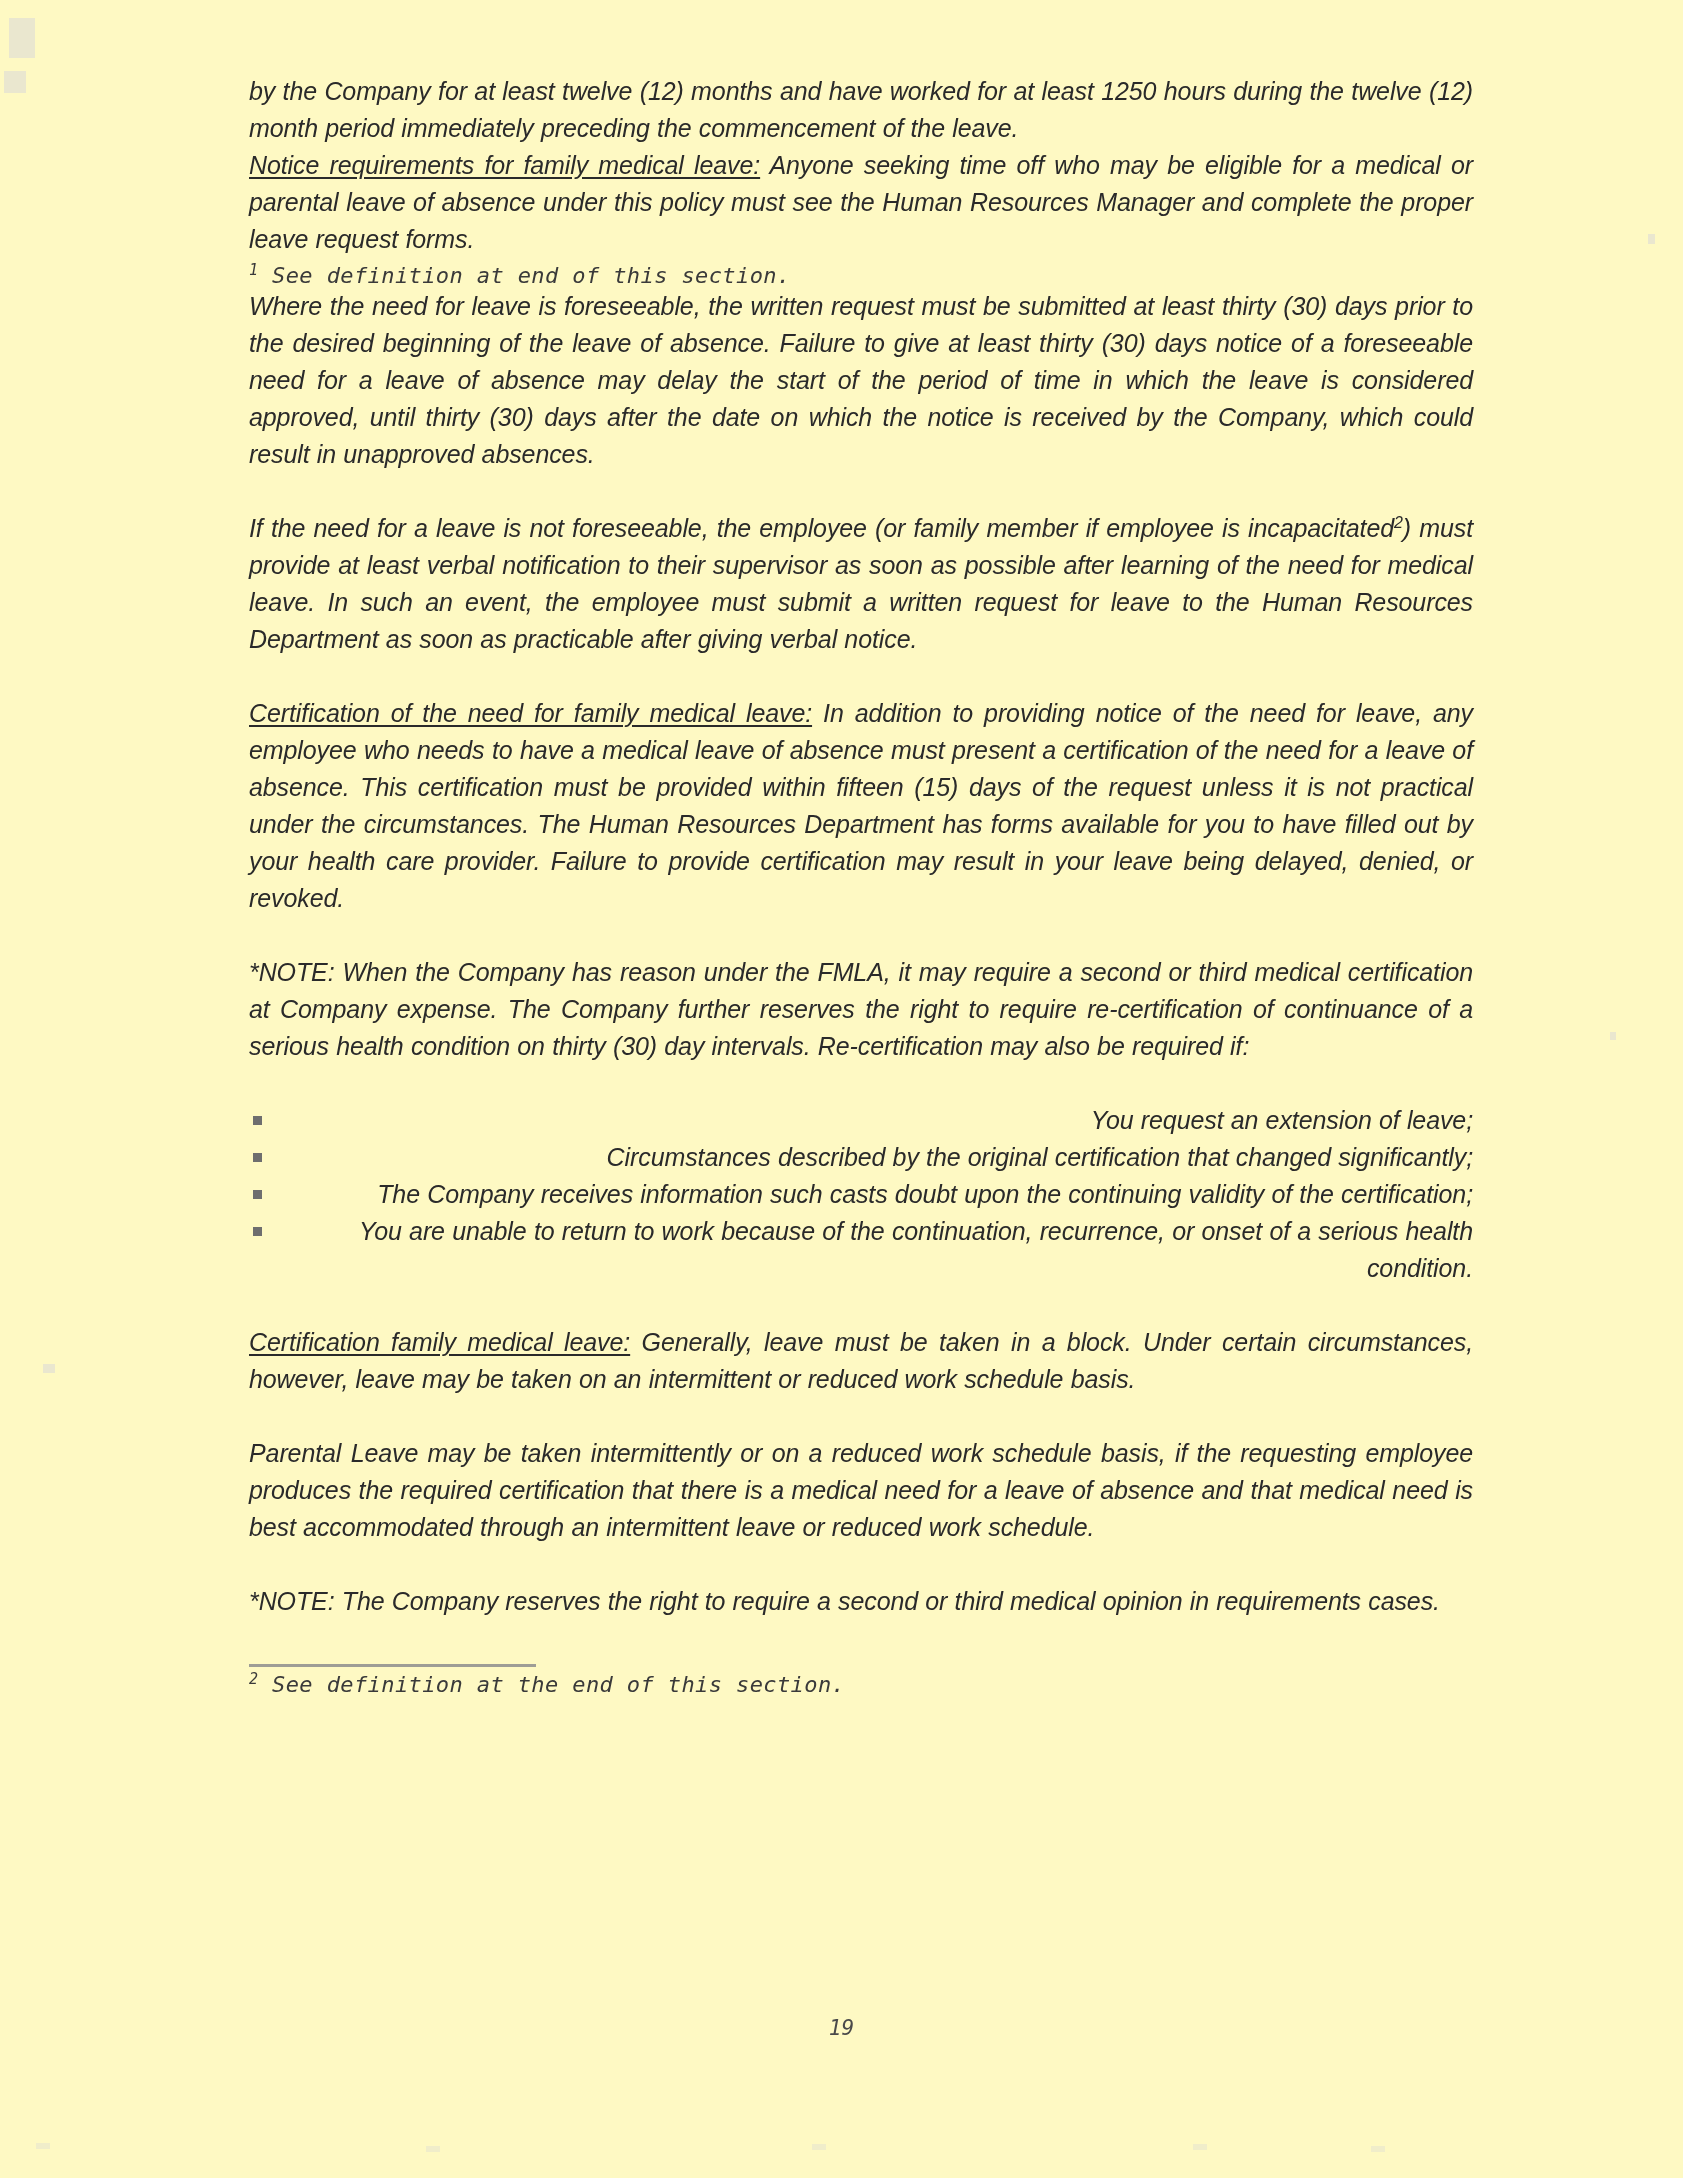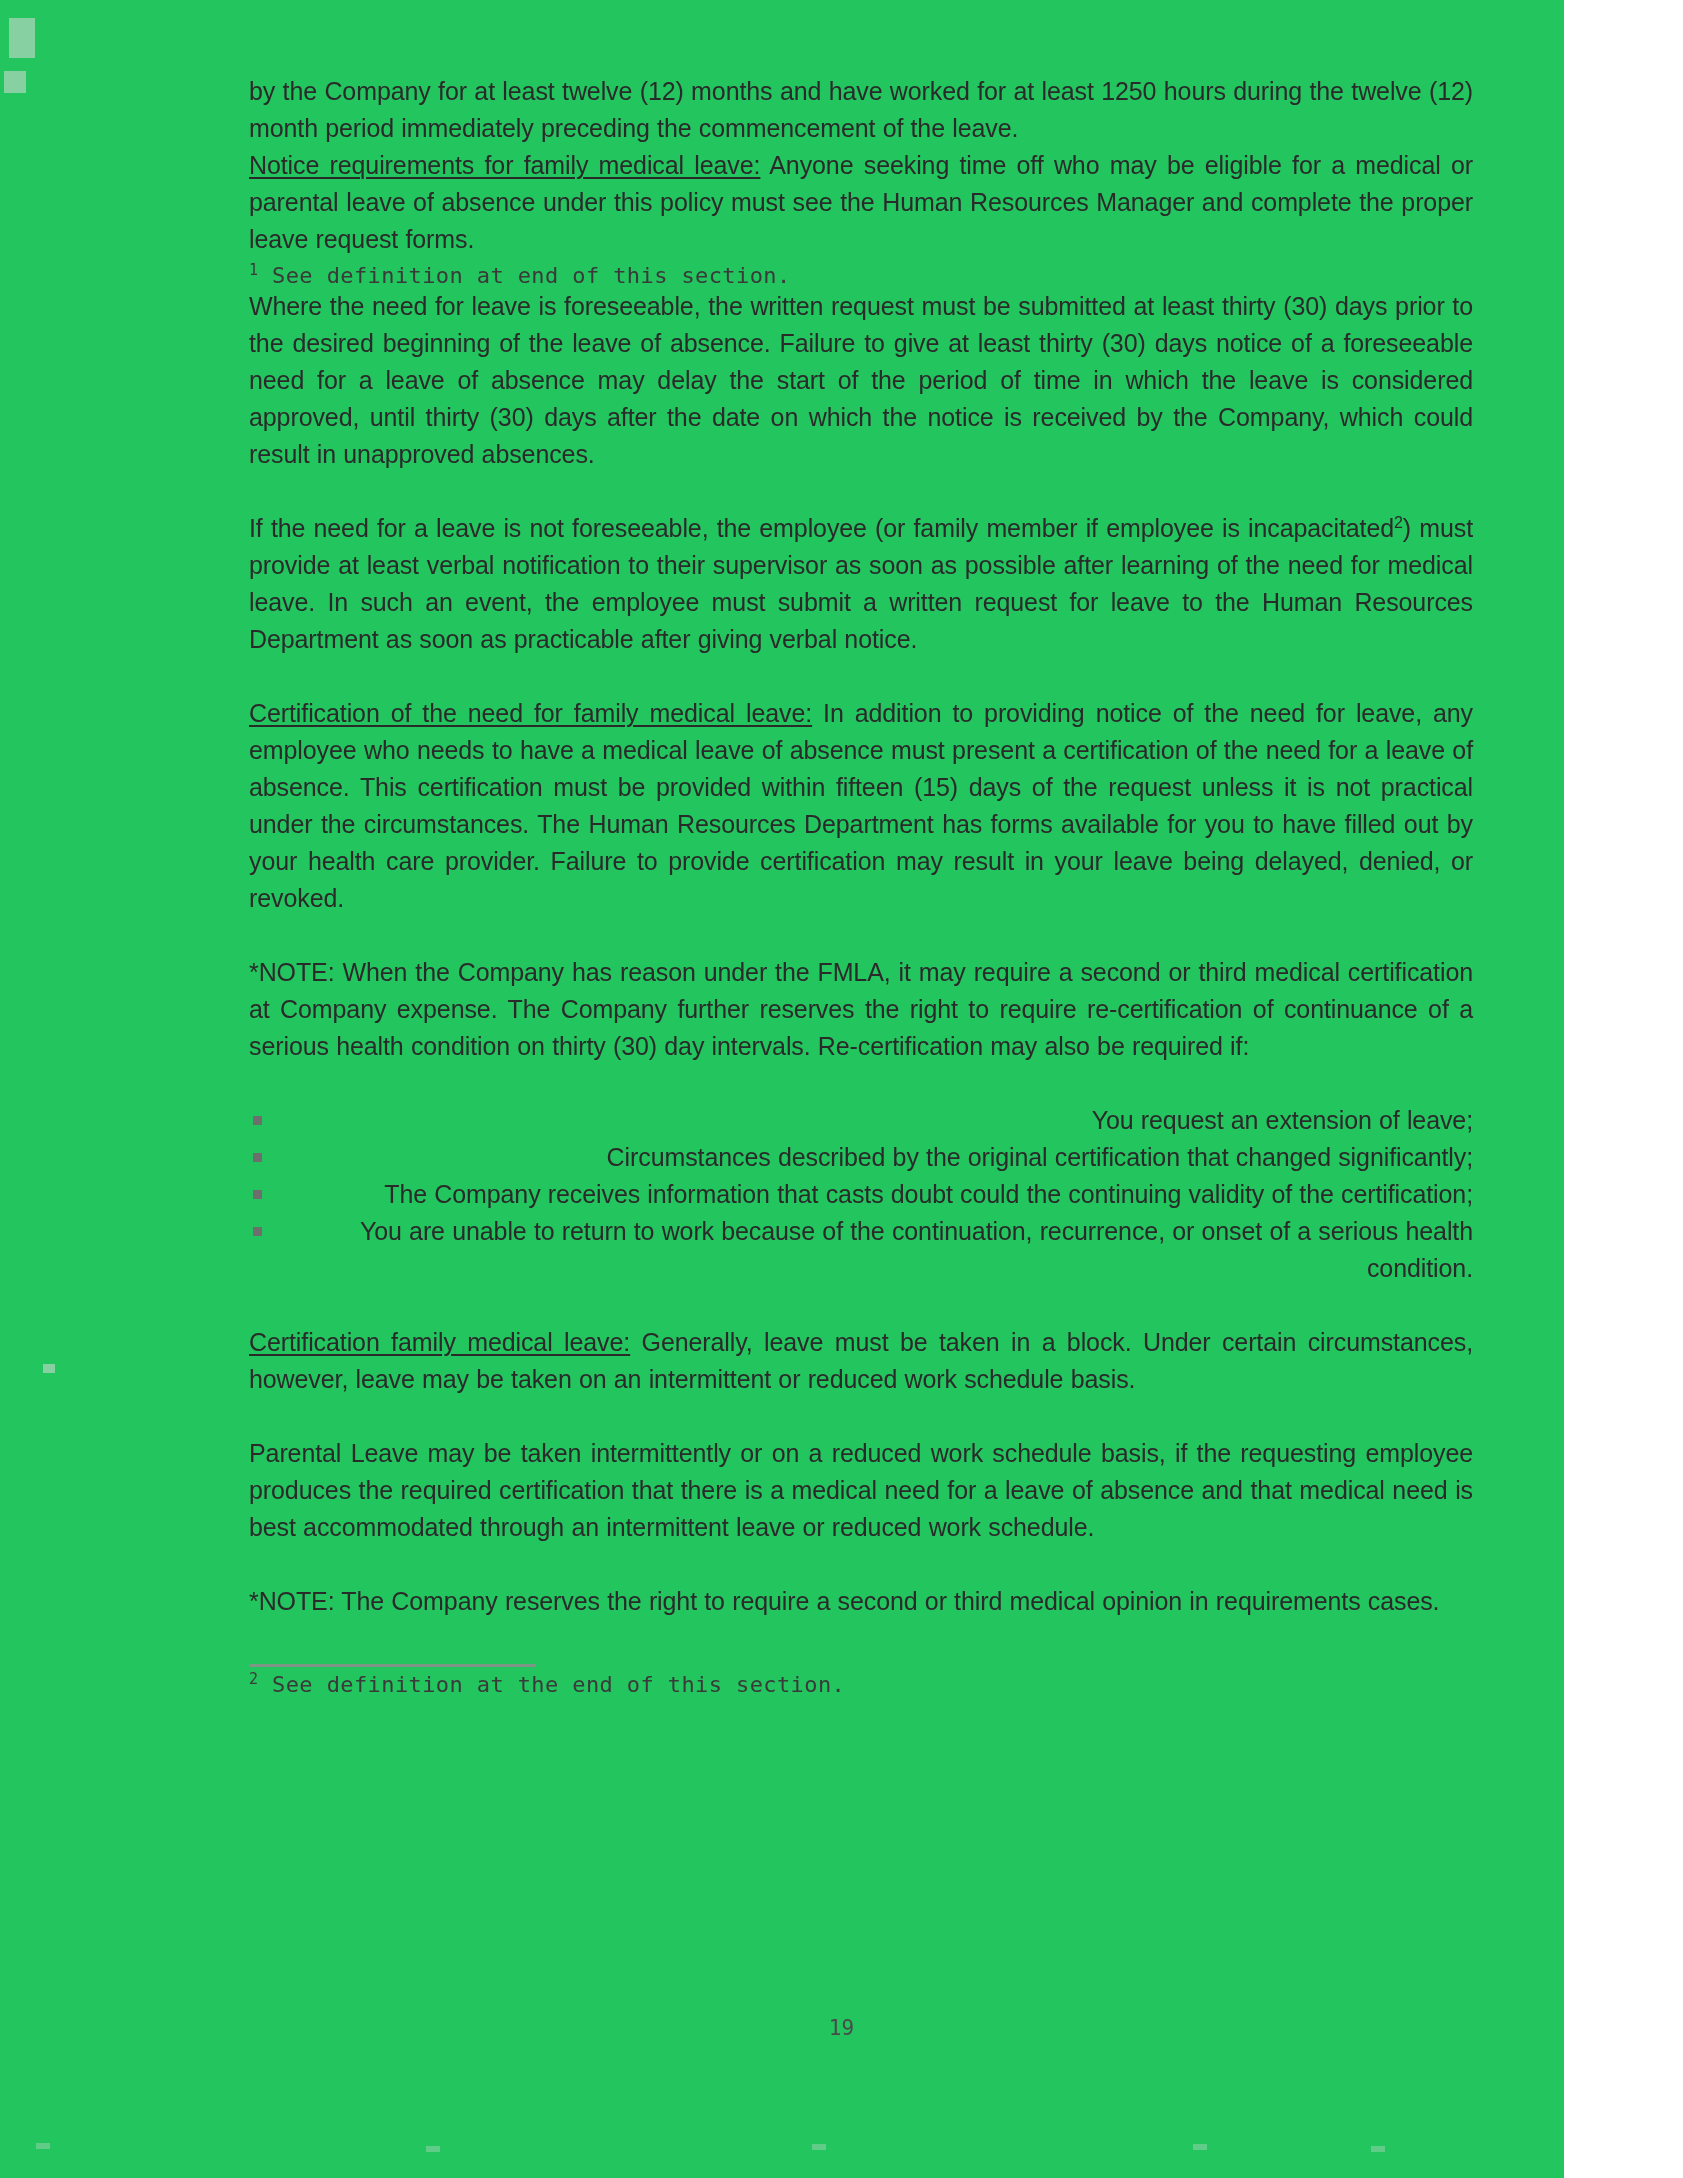--- a/index.html
+++ b/index.html
@@ -2,25 +2,26 @@
 <html><head>
 <meta charset="utf-8">
 <style>
   html, body {
     margin: 0;
     padding: 0;
     background: #ffffff;
   }
   .page {
     position: relative;
-    width: 1564px;
+    width: 1683px;
     height: 2178px;
-    background: #22c55e;
+    background: #fef9c3;
     overflow: hidden;
     font-family: "Liberation Sans", sans-serif;
+    font-style: italic;
   }
 
   
   .speck {
     position: absolute;
     background: #d8d8d8;
     opacity: 0.55;
   }
 
   .content {
@@ -159,21 +160,21 @@
       <li class="bullet-item">
         <span class="sq"></span>
         <span>You request an extension of leave;</span>
       </li>
       <li class="bullet-item">
         <span class="sq"></span>
         <span>Circumstances described by the original certification that changed significantly;</span>
       </li>
       <li class="bullet-item">
         <span class="sq"></span>
-        <span>The Company receives information that casts doubt could the continuing validity of the certification;</span>
+        <span>The Company receives information such casts doubt upon the continuing validity of the certification;</span>
       </li>
       <li class="bullet-item">
         <span class="sq"></span>
         <span>You are unable to return to work because of the continuation, recurrence, or onset of a serious health condition.</span>
       </li>
     </ul>
 
     <div class="gap"></div>
 
     <p class="body"><span class="heading-run">Certification family medical leave:</span><span>  Generally, leave must be taken in a block. Under certain circumstances, however, leave may be taken on an intermittent or reduced work schedule basis.</span></p>

